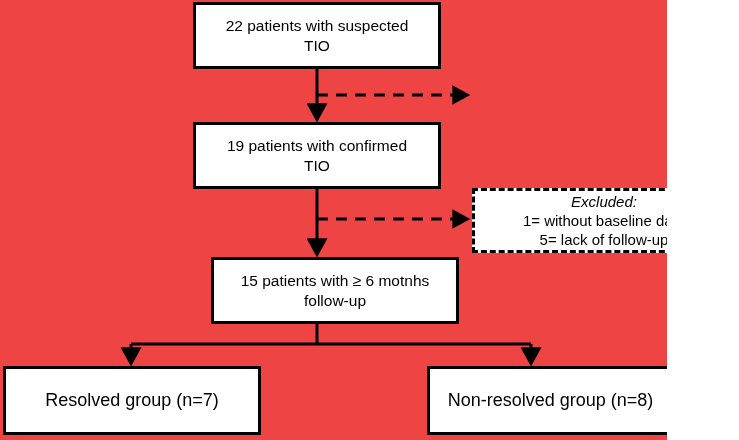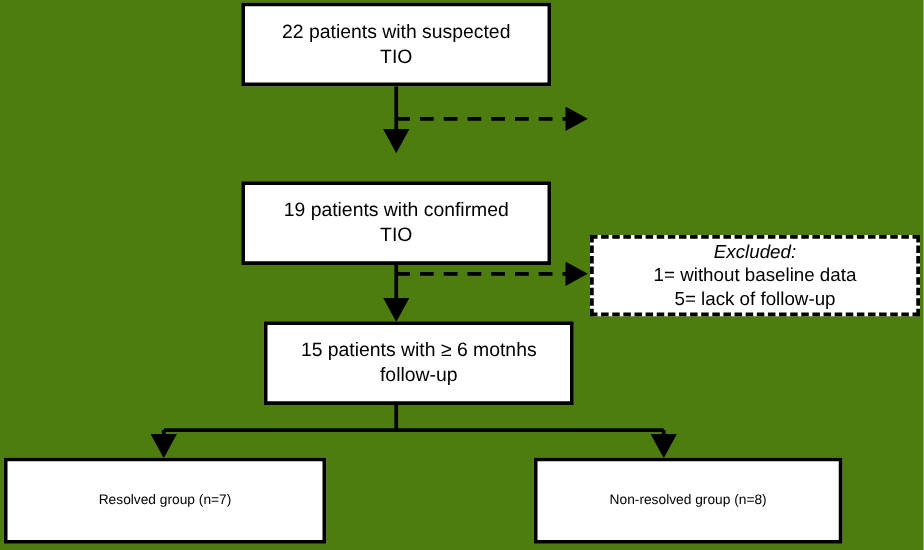--- a/index.html
+++ b/index.html
@@ -7,23 +7,23 @@
     margin: 0;
     padding: 0;
     background: #ffffff;
   }
   body {
     font-family: "Liberation Sans", sans-serif;
     color: #000000;
   }
   #canvas {
     position: relative;
-    width: 739px;
+    width: 667px;
     height: 440px;
-    background: #4d7c0f;
+    background: #ef4444;
     overflow: hidden;
   }
 
   
   .node {
     position: absolute;
     box-sizing: border-box;
     background: #ffffff;
     display: flex;
     align-items: center;
@@ -38,36 +38,36 @@
     border: 3px dashed #000000;
   }
   .node .txt {
     display: block;
     padding: 0 8px;
     white-space: pre-line;
   }
 
   .box-main   { font-size: 15.5px; }
   .box-excl   { font-size: 15px; }
-  .box-group  { font-size: 11px; }
+  .box-group  { font-size: 18px; }
 
   .excl-title {
     display: block;
     font-style: italic;
     white-space: pre-line;
   }
   .excl-list {
     display: block;
     font-style: normal;
     white-space: pre-line;
   }
 
   
   #node-suspected   { left: 193px; top: 2px;   width: 248px; height: 67px; }
-  #node-confirmed   { left: 193px; top: 122px; width: 248px; height: 67px; margin-top: 23px; }
+  #node-confirmed   { left: 193px; top: 122px; width: 248px; height: 67px; }
   #node-followup    { left: 211px; top: 257px; width: 248px; height: 67px; }
   #node-resolved    { left: 3px;   top: 366px; width: 258px; height: 69px; }
   #node-nonresolved { left: 427px; top: 366px; width: 247px; height: 69px; }
   #node-excluded-1  { left: 472px; top: 44px;  width: 264px; height: 120px; }
   #node-excluded-2  { left: 472px; top: 188px; width: 264px; height: 65px; justify-content: center; }
 
   
   .conn {
     position: absolute;
     left: 0;

